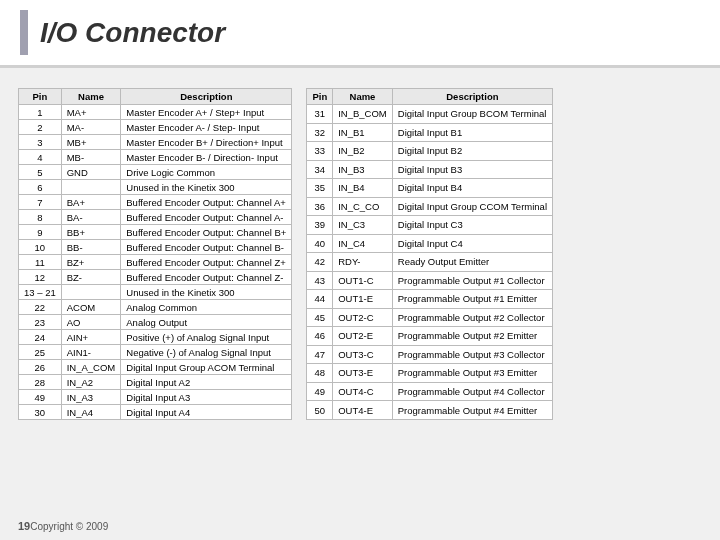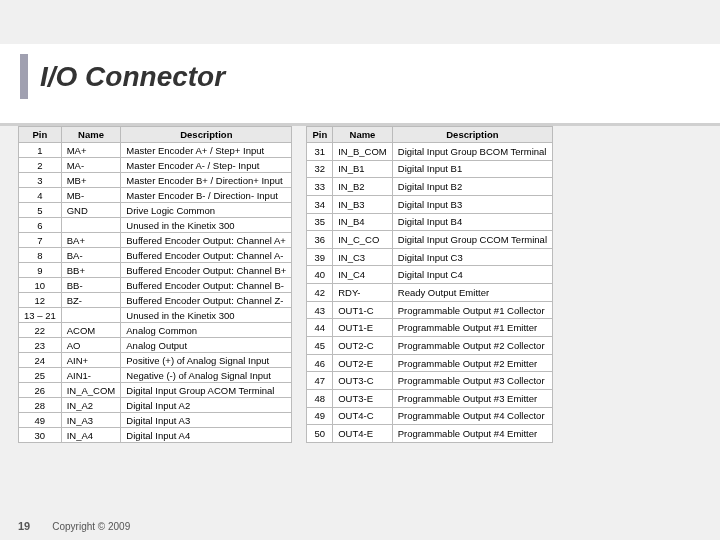--- a/index.html
+++ b/index.html
@@ -6,41 +6,40 @@
     body {
       width: 720px;
       height: 540px;
       background: #f0f0f0;
       font-family: Arial, sans-serif;
       font-size: 11px;
       overflow: hidden;
     }
     .header {
       background: white;
-      padding: 10px 20px 24px 20px;
+      padding: 10px 20px 10px 20px;
       border-bottom: 3px solid #d0d0d0;
       display: flex;
       align-items: center;
-      margin-top: 44px;
     }
     .header-accent {
       width: 8px;
       height: 45px;
       background: #a0a0b0;
       margin-right: 12px;
       flex-shrink: 0;
     }
     .header-title {
       font-size: 28px;
       font-weight: bold;
       color: #333;
       font-style: italic;
     }
     .content {
-      padding: 0 18px 8px 18px;
+      padding: 20px 18px 8px 18px;
       display: flex;
       gap: 14px;
     }
     table {
       border-collapse: collapse;
       background: white;
       font-size: 9.5px;
     }
     th {
       background: #e8e8e8;
@@ -58,21 +57,21 @@
       text-align: center;
     }
     .footer {
       position: absolute;
       bottom: 8px;
       left: 18px;
       font-size: 10px;
       color: #555;
       display: flex;
       align-items: center;
-      gap: 22px;
+      gap: 0;
     }
     .footer-num {
       font-size: 11px;
       font-weight: bold;
     }
   </style>
 </head>
 <body>
 
 <div class="header">
@@ -135,20 +134,25 @@
           <td>9</td>
           <td>BB+</td>
           <td>Buffered Encoder Output: Channel B+</td>
         </tr>
         <tr>
           <td>10</td>
           <td>BB-</td>
           <td>Buffered Encoder Output: Channel B-</td>
         </tr>
         <tr>
+          <td>11</td>
+          <td>BZ+</td>
+          <td>Buffered Encoder Output: Channel Z+</td>
+        </tr>
+        <tr>
           <td>12</td>
           <td>BZ-</td>
           <td>Buffered Encoder Output: Channel Z-</td>
         </tr>
         <tr>
           <td>13 – 21</td>
           <td></td>
           <td>Unused in the Kinetix 300</td>
         </tr>
         <tr>

